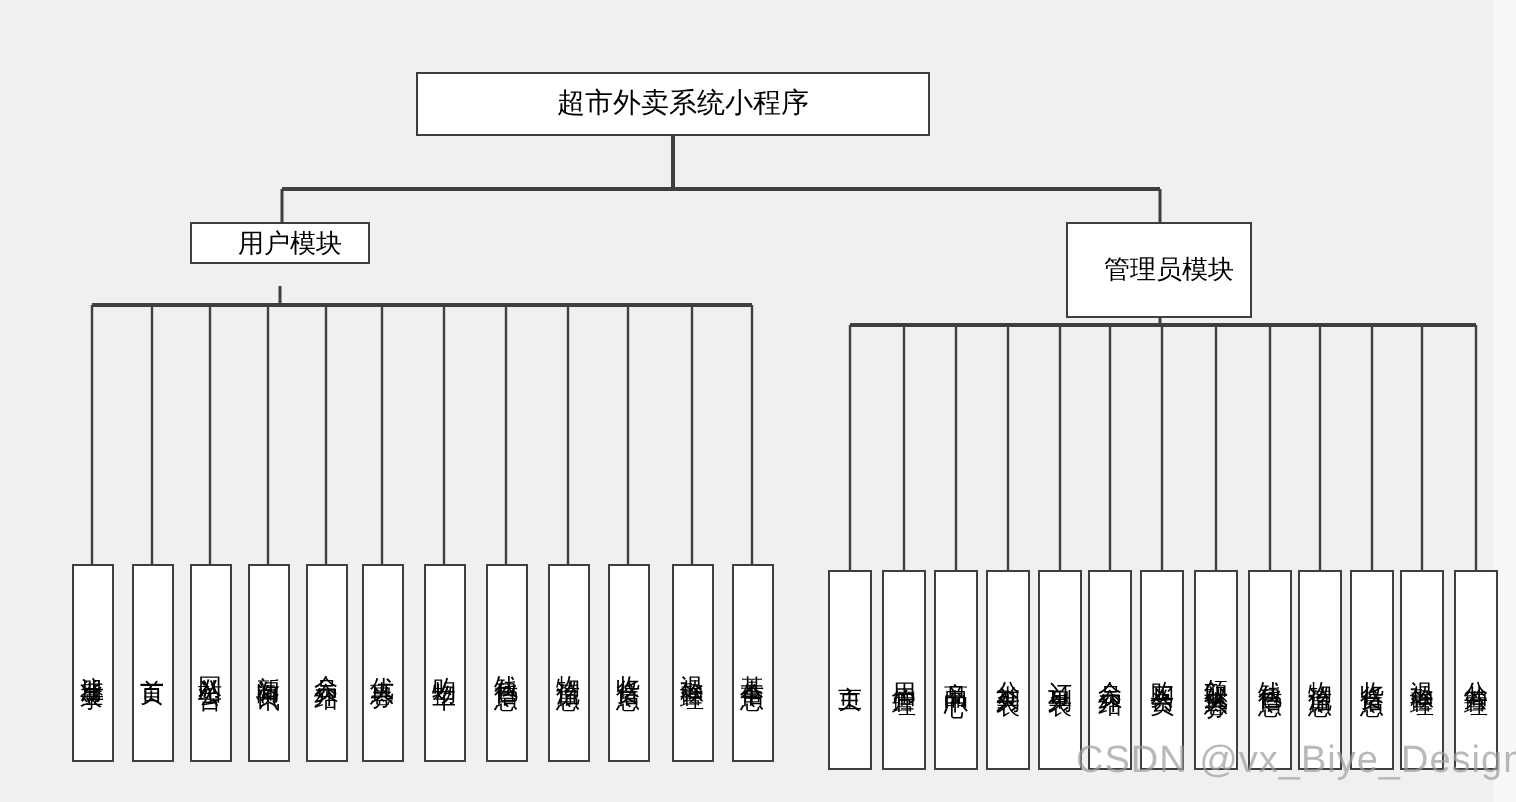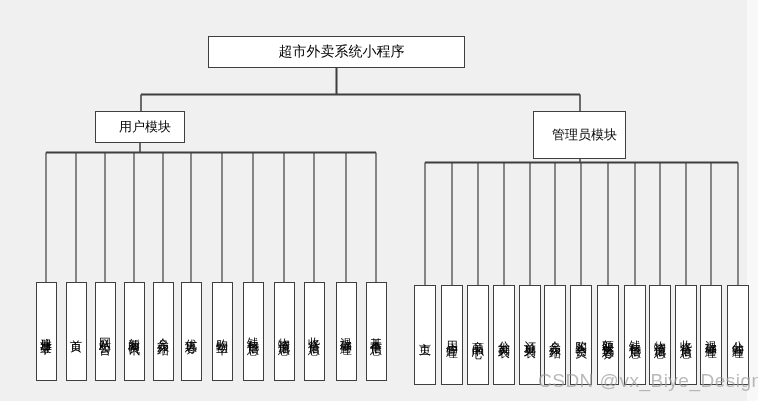--- a/index.html
+++ b/index.html
@@ -61,21 +61,21 @@
       <line x1="608" y1="162.5" x2="608" y2="285" stroke="#3f3f3f" stroke-width="1.2"></line>
       <line x1="635" y1="162.5" x2="635" y2="285" stroke="#3f3f3f" stroke-width="1.2"></line>
       <line x1="660" y1="162.5" x2="660" y2="285" stroke="#3f3f3f" stroke-width="1.2"></line>
       <line x1="686" y1="162.5" x2="686" y2="285" stroke="#3f3f3f" stroke-width="1.2"></line>
       <line x1="711" y1="162.5" x2="711" y2="285" stroke="#3f3f3f" stroke-width="1.2"></line>
       <line x1="738" y1="162.5" x2="738" y2="285" stroke="#3f3f3f" stroke-width="1.2"></line>
     </svg>
 
   <div class="node" id="root-box" style="left:208px;top:36px;width:257px;height:32px;">超市外卖系统小程序</div>
 
-  <div class="node module" style="left:95px;top:111px;width:90px;height:32px;">用户模块</div>
+  <div class="node module" style="left:95px;top:111px;width:90px;height:21px;">用户模块</div>
 
   <div class="node module" style="left:533px;top:111px;width:93px;height:48px;">管理员模块</div>
 
   <div id="leaves">
       <div class="leaf" style="left: 35.5px; top: 282px; width: 21px; height: 99px;">注册登录</div>
       <div class="leaf" style="left: 65.5px; top: 282px; width: 21px; height: 99px;">首页</div>
       <div class="leaf" style="left: 94.5px; top: 282px; width: 21px; height: 99px;">网站公告</div>
       <div class="leaf" style="left: 123.5px; top: 282px; width: 21px; height: 99px;">新闻资讯</div>
       <div class="leaf" style="left: 152.5px; top: 282px; width: 21px; height: 99px;">会员介绍</div>
       <div class="leaf" style="left: 180.5px; top: 282px; width: 21px; height: 99px;">优惠券</div>

